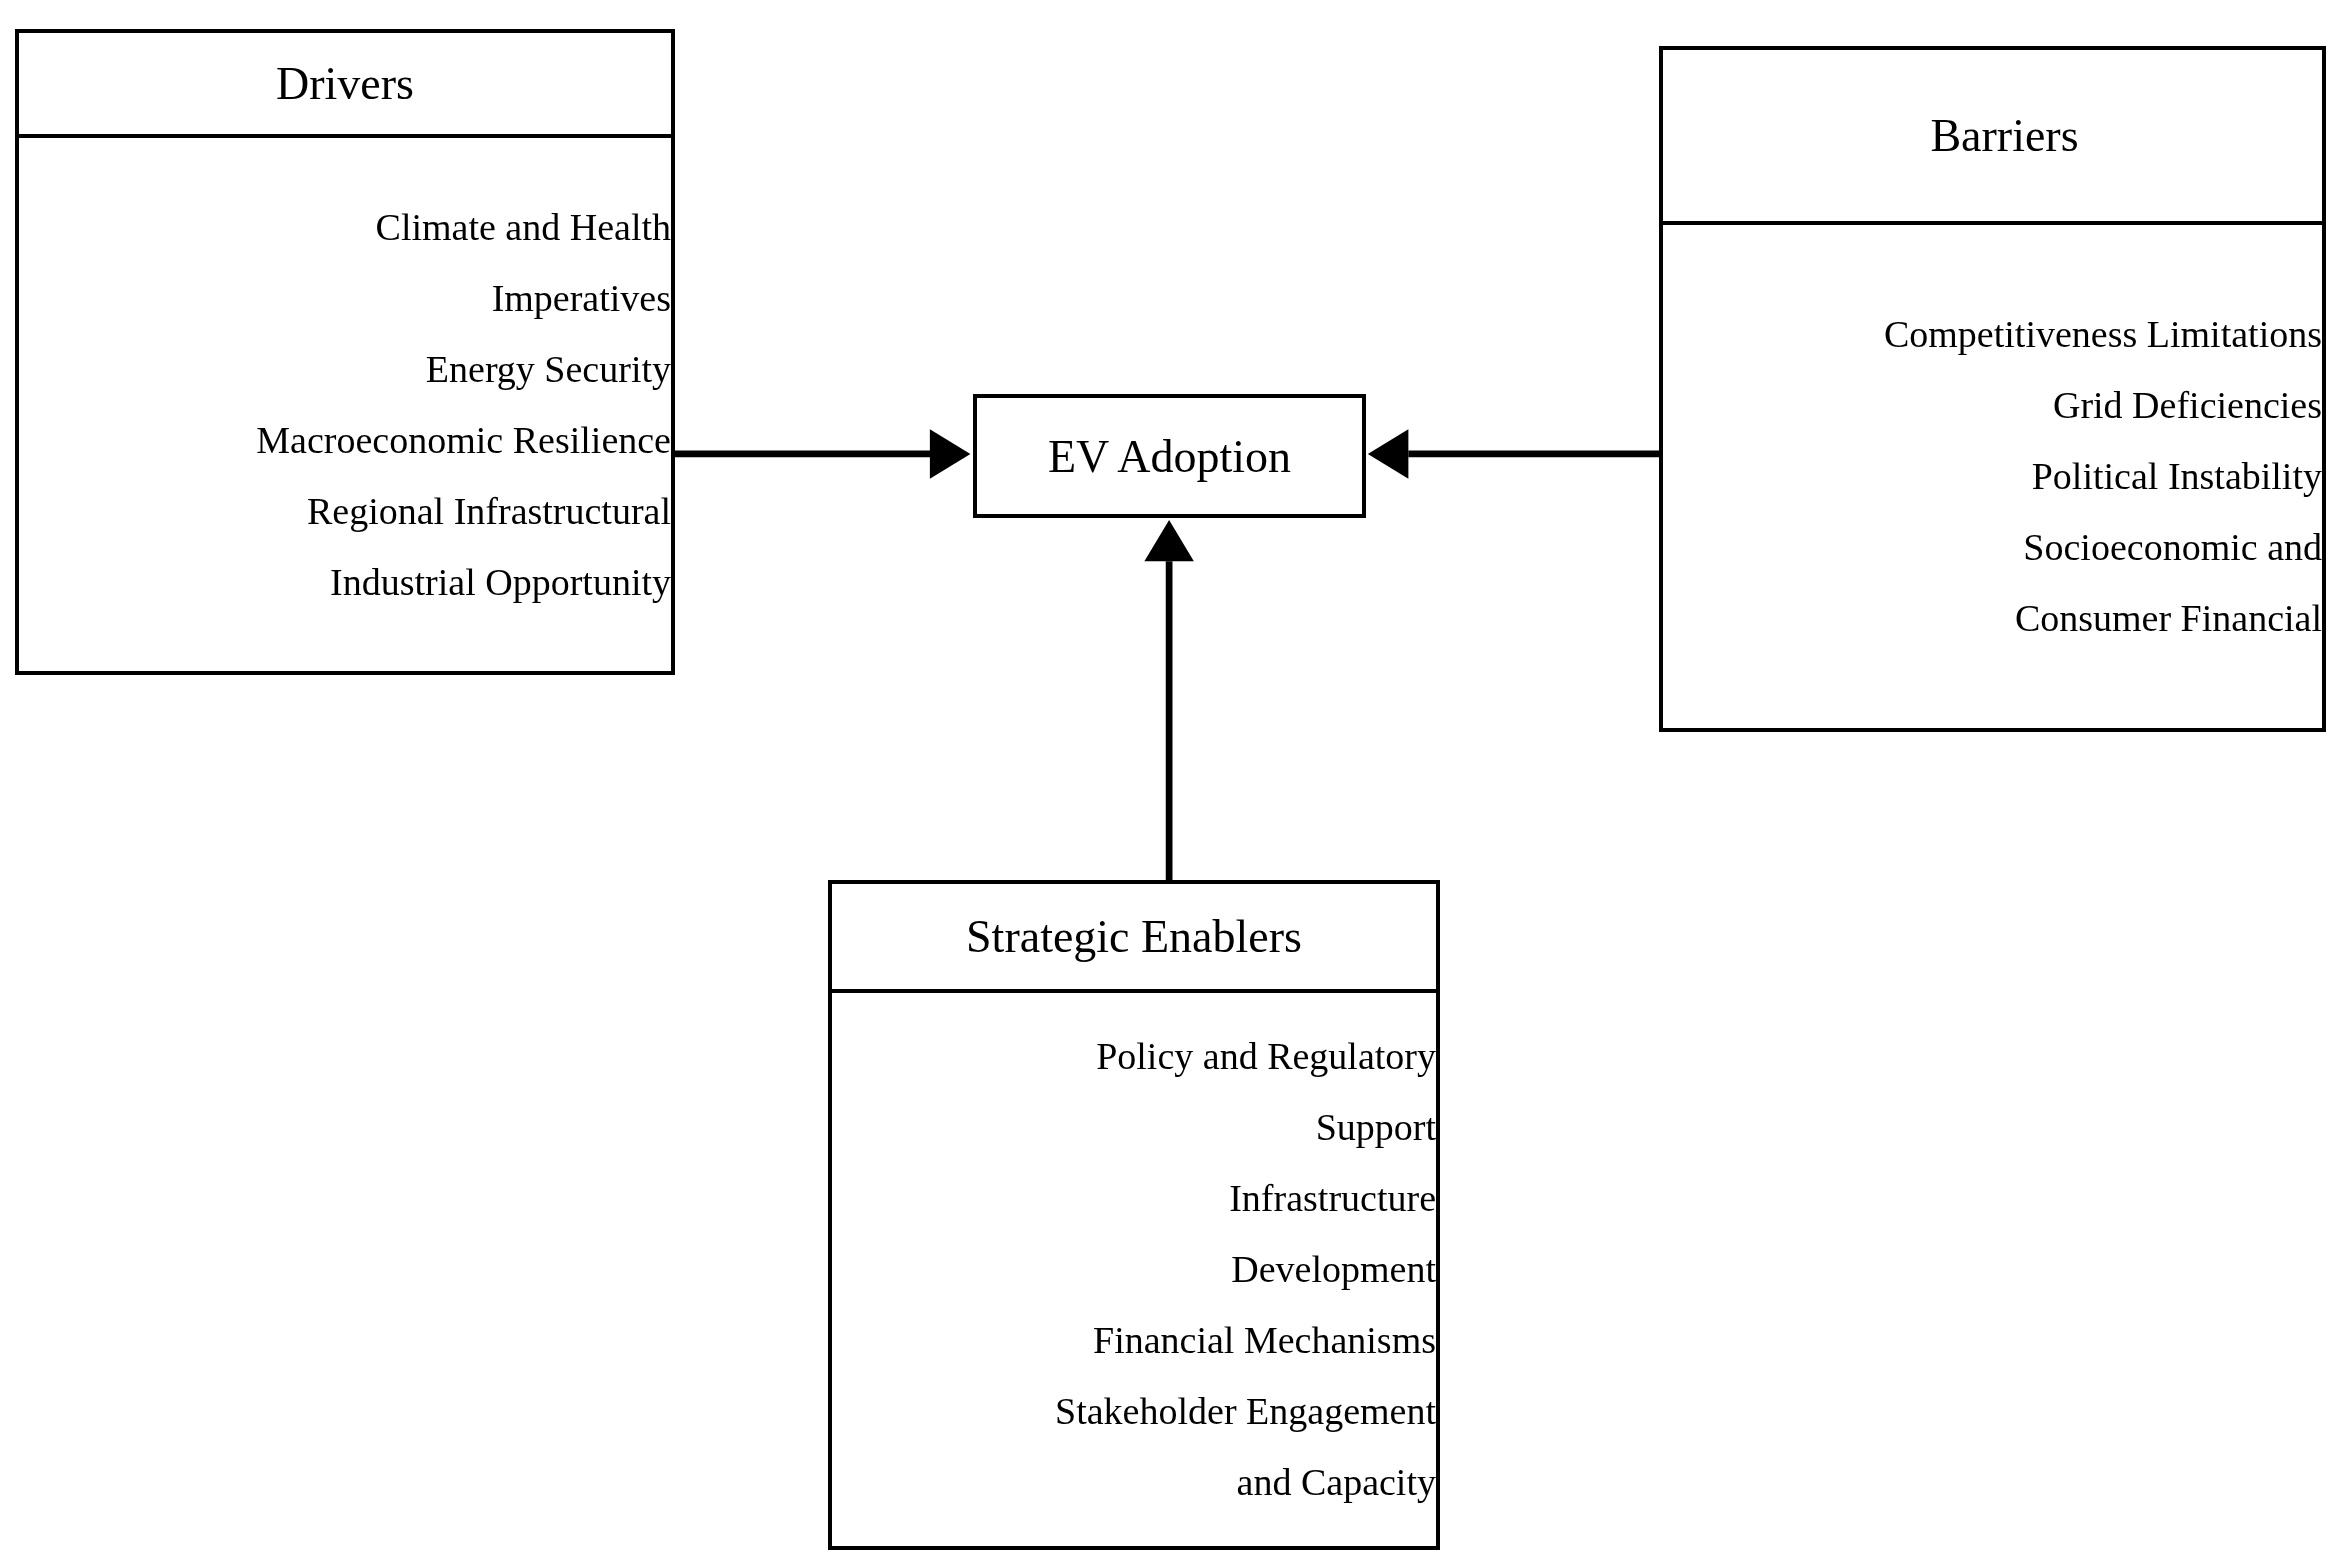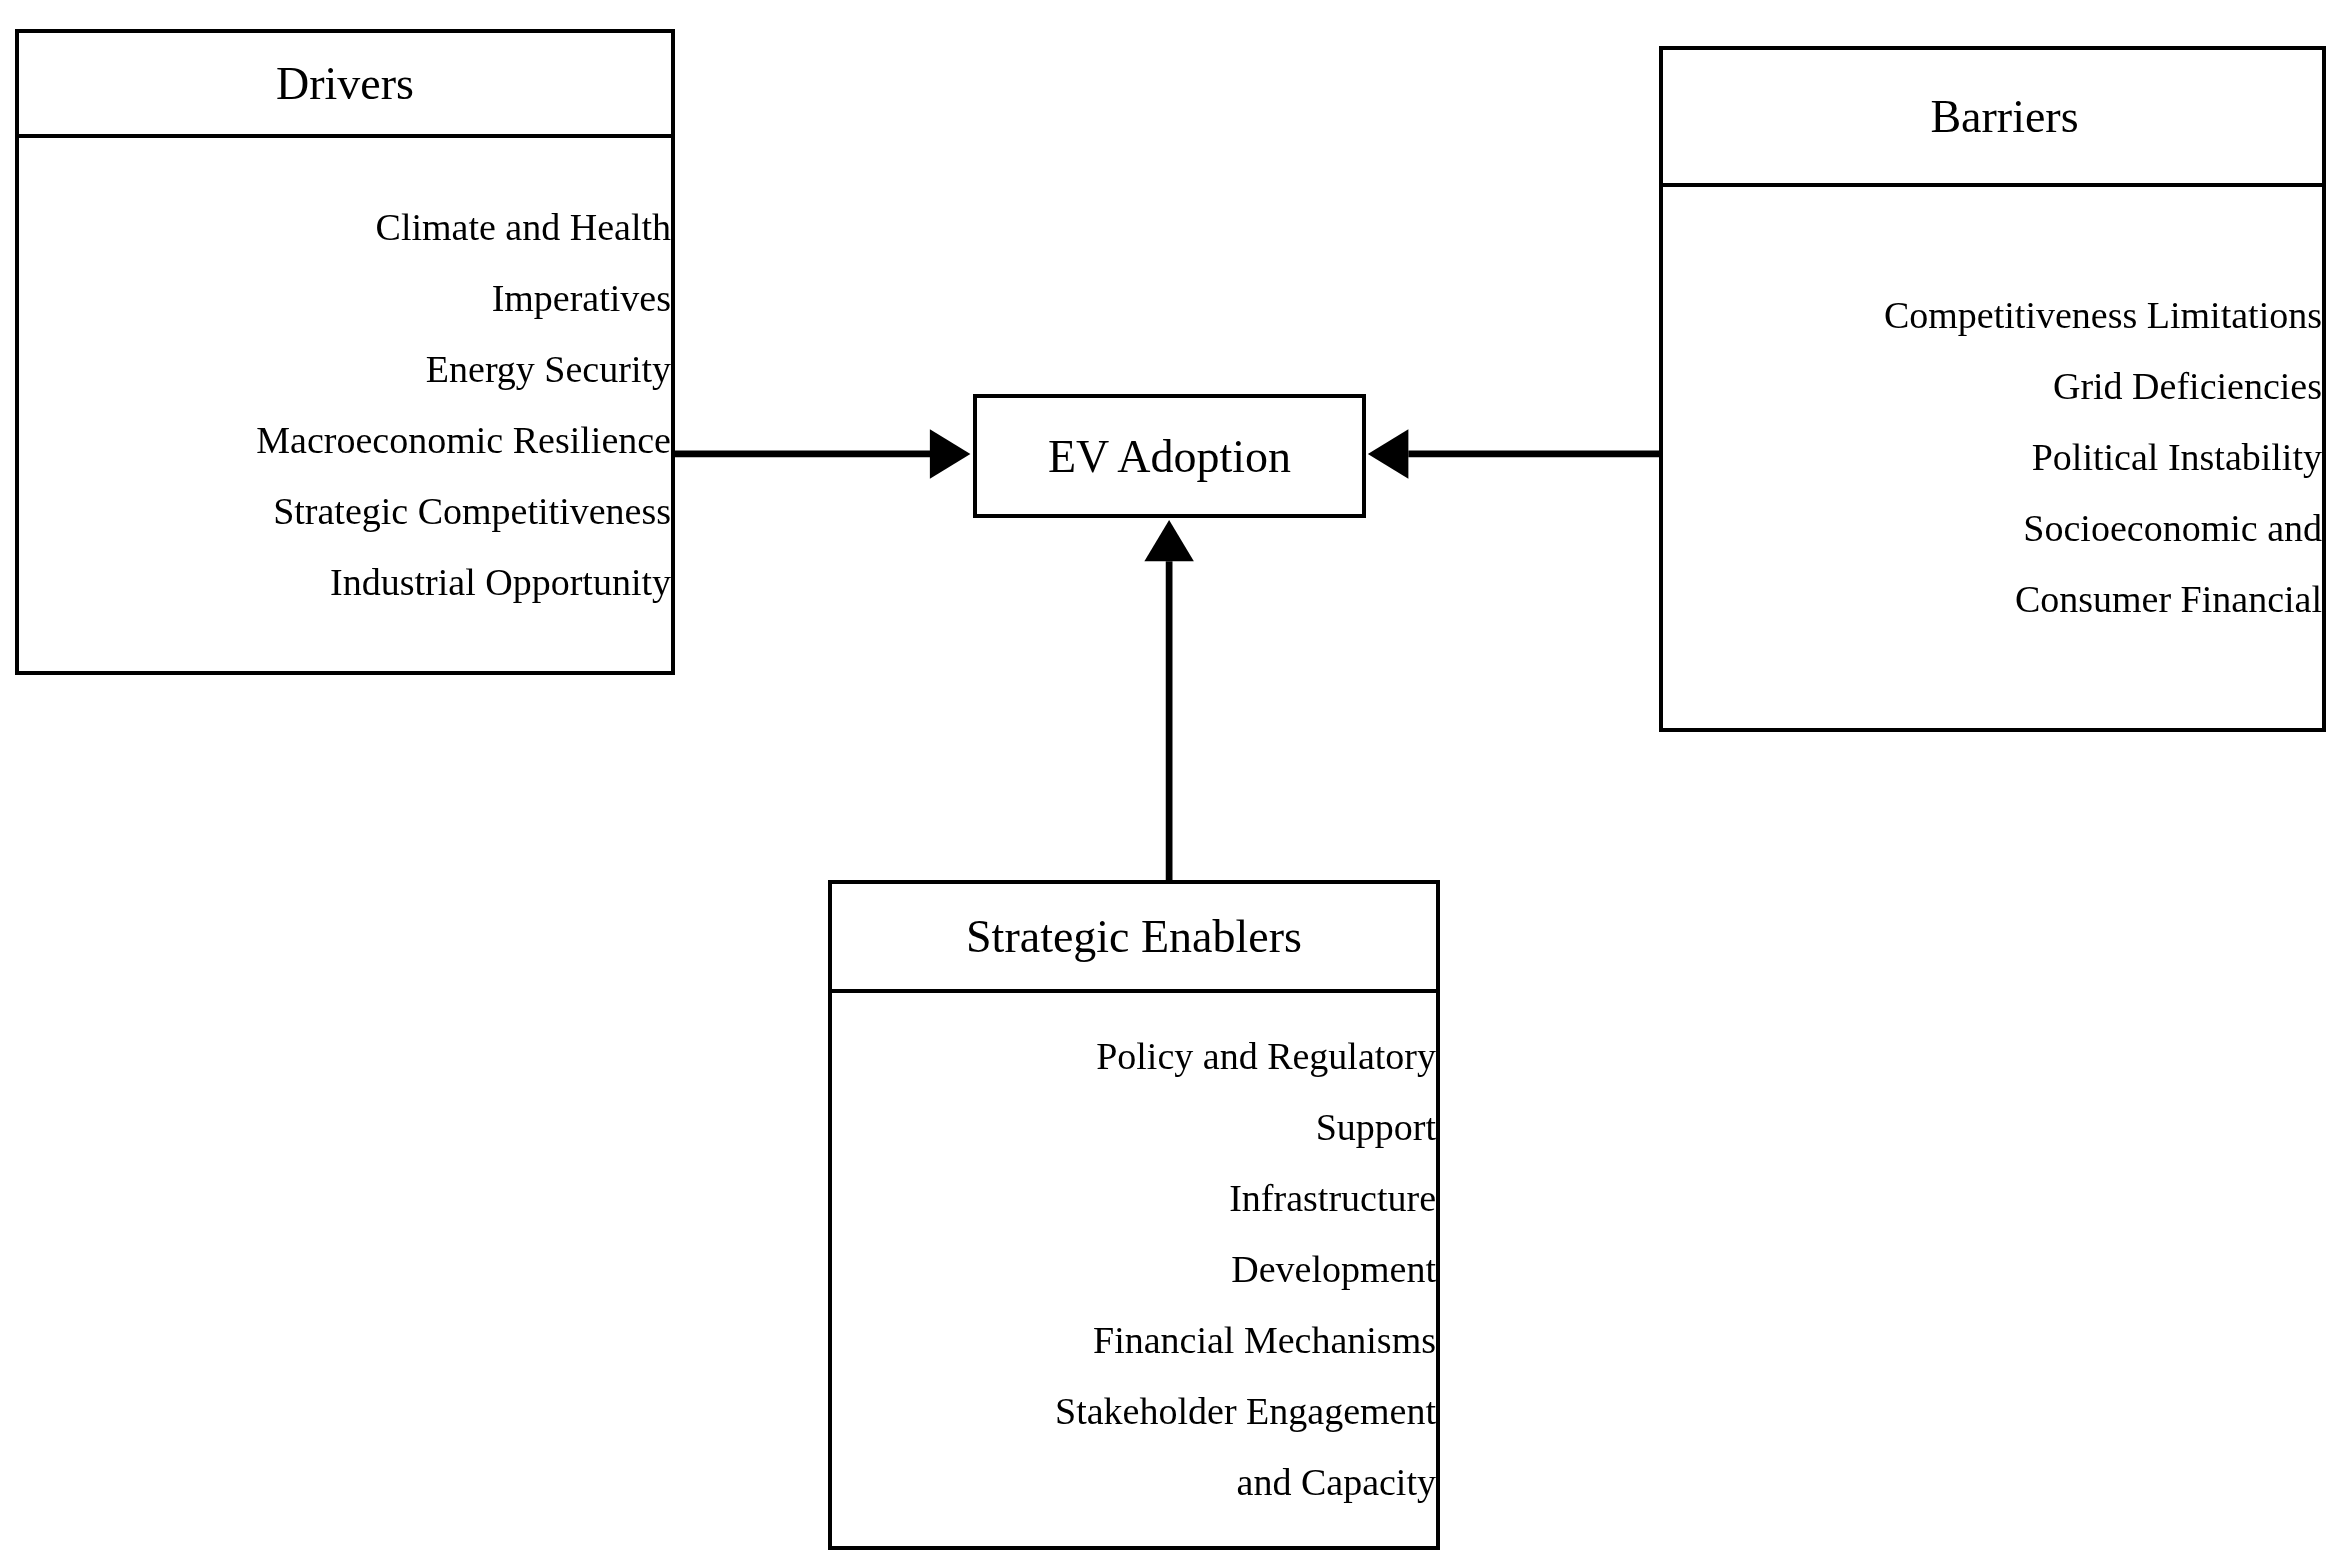--- a/index.html
+++ b/index.html
@@ -48,21 +48,21 @@
     text-align: center;
     font-size: 38px;
   }
   .line {
     line-height: 71px;
     white-space: nowrap;
   }
   .drivers-box  { left: 15px;   top: 29px;   width: 660px; height: 646px; }
   .drivers-box  .box-header { height: 105px; }
   .barriers-box { left: 1659px; top: 46px;   width: 667px; height: 686px; }
-  .barriers-box .box-header { height: 137px; padding-left: 24px; }
+  .barriers-box .box-header { height: 175px; padding-left: 24px; }
   .enablers-box { left: 828px; top: 880px; width: 612px; height: 670px; }
   .enablers-box .box-header { height: 109px; }
   .center-box {
     position: absolute;
     left: 973px; top: 394px;
     width: 393px; height: 124px;
     border: 4.5px solid var(--ink);
     background: var(--bg);
     display: flex;
     align-items: center;
@@ -91,21 +91,21 @@
     </g>
   </svg>
 
   <section class="box drivers-box">
     <header class="box-header">Drivers</header>
     <div class="box-body">
         <div class="line">Climate and Health</div>
         <div class="line">Imperatives</div>
         <div class="line">Energy Security</div>
         <div class="line">Macroeconomic Resilience</div>
-        <div class="line">Strategic Competitiveness</div>
+        <div class="line">Regional Infrastructural</div>
         <div class="line">Industrial Opportunity</div>
       </div>
   </section>
 
   <section class="box barriers-box">
     <header class="box-header">Barriers</header>
     <div class="box-body">
         <div class="line">Competitiveness Limitations</div>
         <div class="line">Grid Deficiencies</div>
         <div class="line">Political Instability</div>

